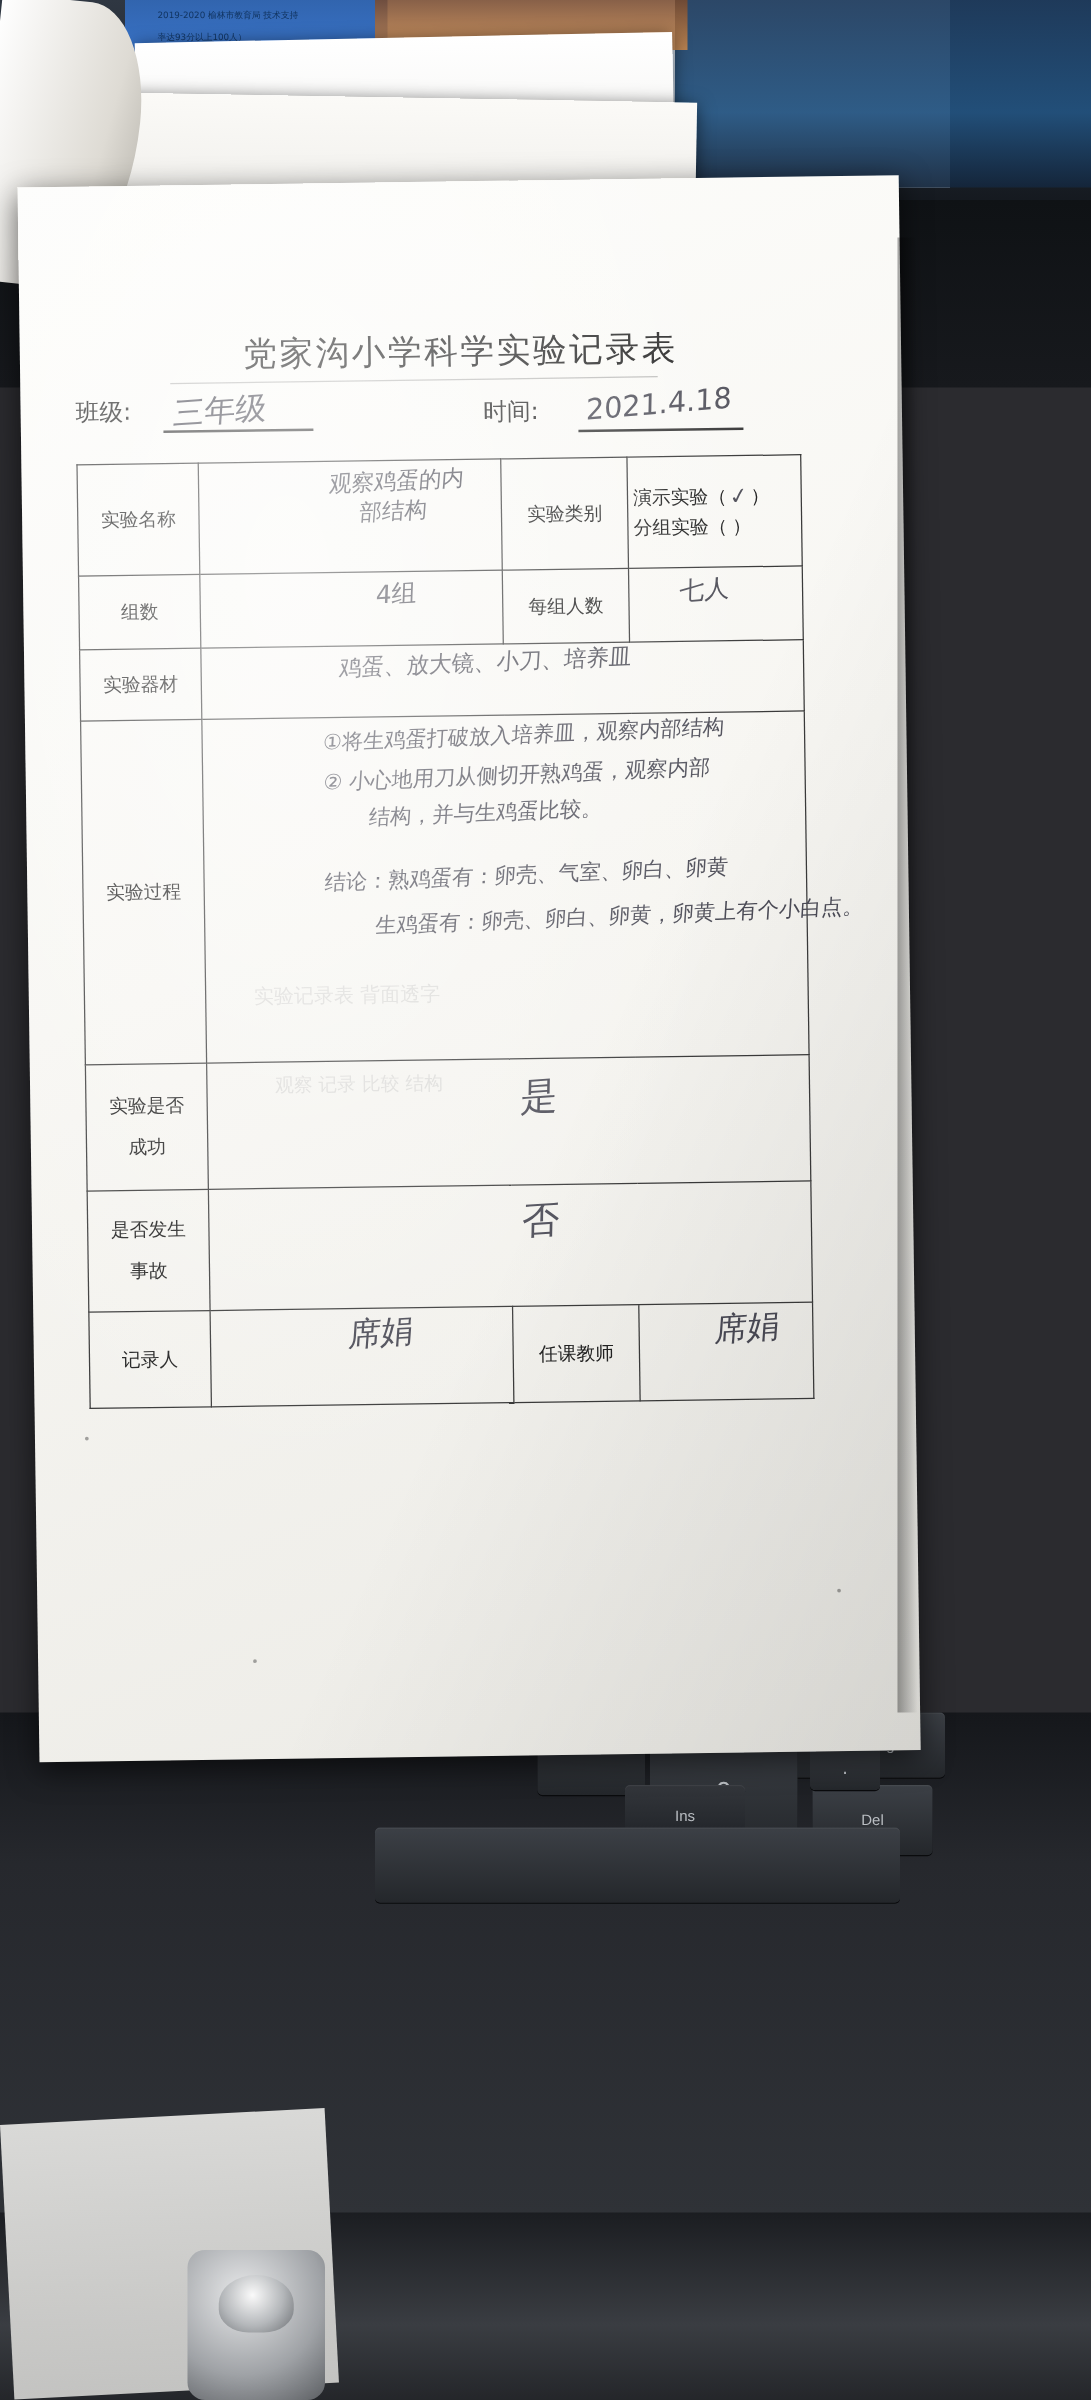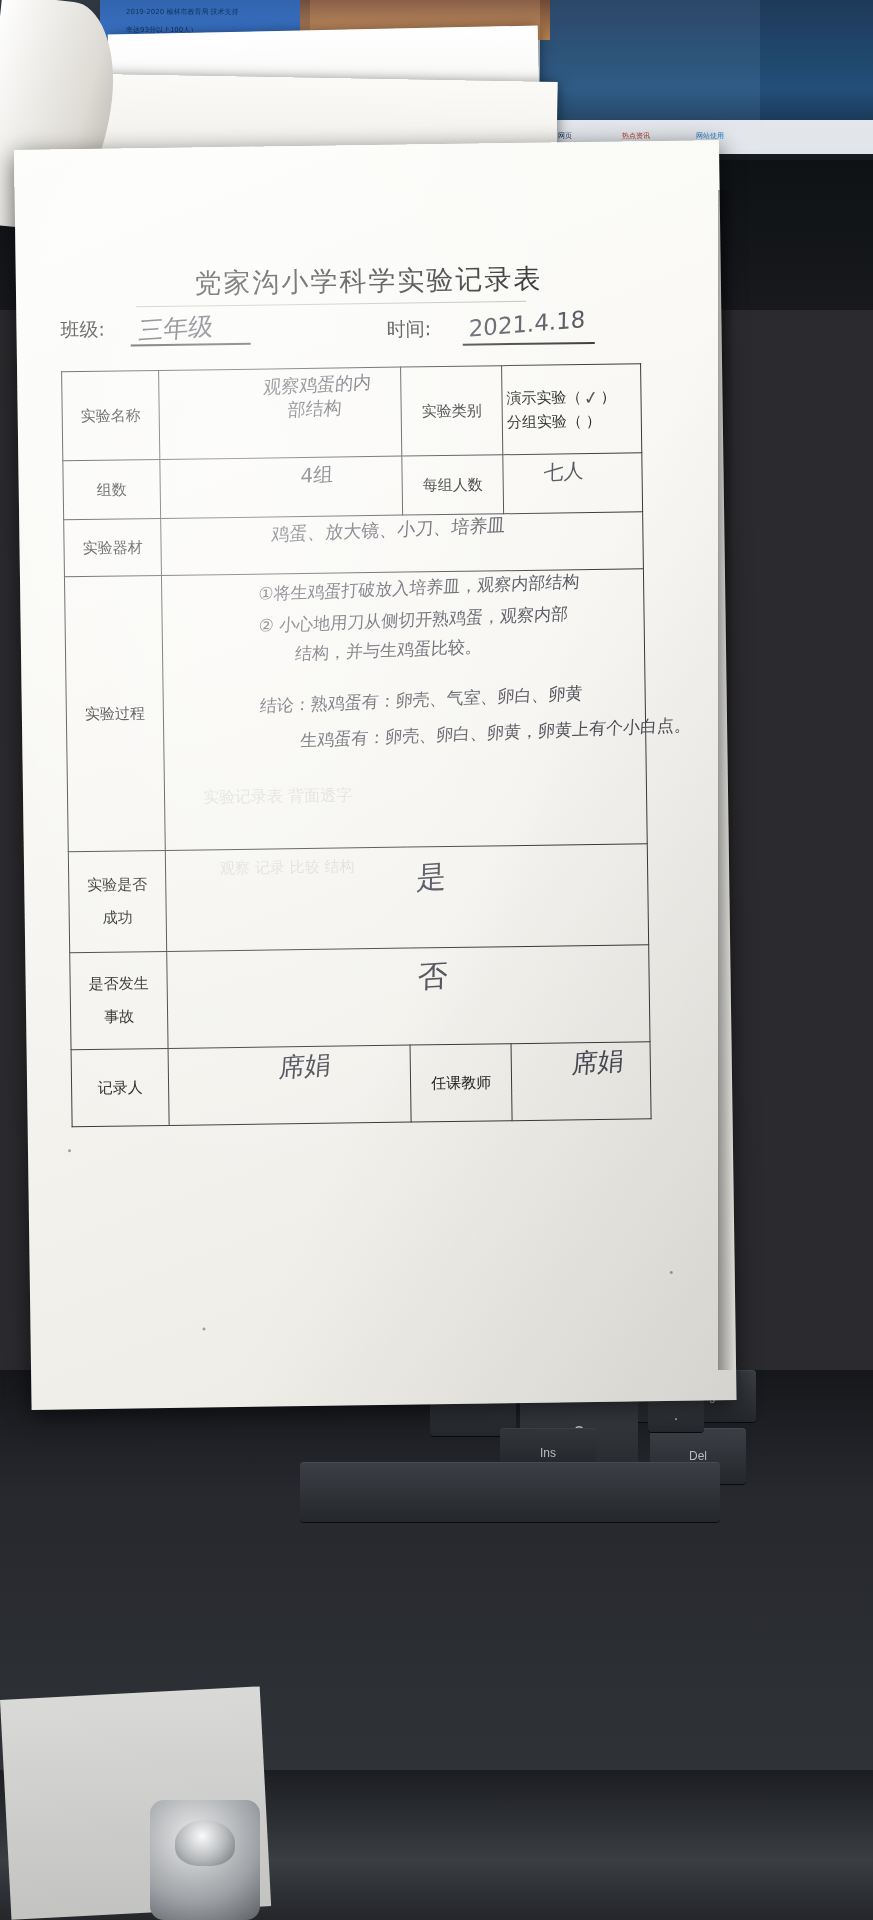--- a/index.html
+++ b/index.html
@@ -328,25 +328,20 @@
   <div class="bg-monitor"></div>
   <div class="bg-screen"></div>
   <div class="bg-screen-dark"></div>
   <div class="bg-screen-strip"></div>
   <div class="bg-screen-photo"></div>
 
   <div class="tiny-text" style="left:126px; top:8px;">2019-2020 榆林市教育局 技术支持</div>
   <div class="tiny-text" style="left:126px; top:26px;">率达93分以上100人）</div>
   <div class="tiny-text light" style="left:116px; top:46px;">…分全套系列</div>
 
-  <div class="bg-taskbar">
-    <div class="tiny-text" style="left:18px; top:12px;">网页</div>
-    <div class="tiny-text" style="left:82px; top:12px; color:#c0392b;">热点资讯</div>
-    <div class="tiny-text" style="left:156px; top:12px; color:#1d7fd1;">网站使用</div>
-  </div>
 
   <div class="icon-dot" style="left:542px; top:150px; background:#e74c3c;"></div>
   <div class="icon-dot" style="left:562px; top:152px; background:#f39c12;"></div>
   <div class="icon-dot" style="left:584px; top:152px; background:#34495e;"></div>
   <div class="icon-dot" style="left:668px; top:146px; background:#2ecc71;"></div>
   <div class="icon-dot" style="left:690px; top:146px; background:#e67e22;"></div>
 
   <div class="bg-desk"></div>
 
   <div class="bg-keyboard">

